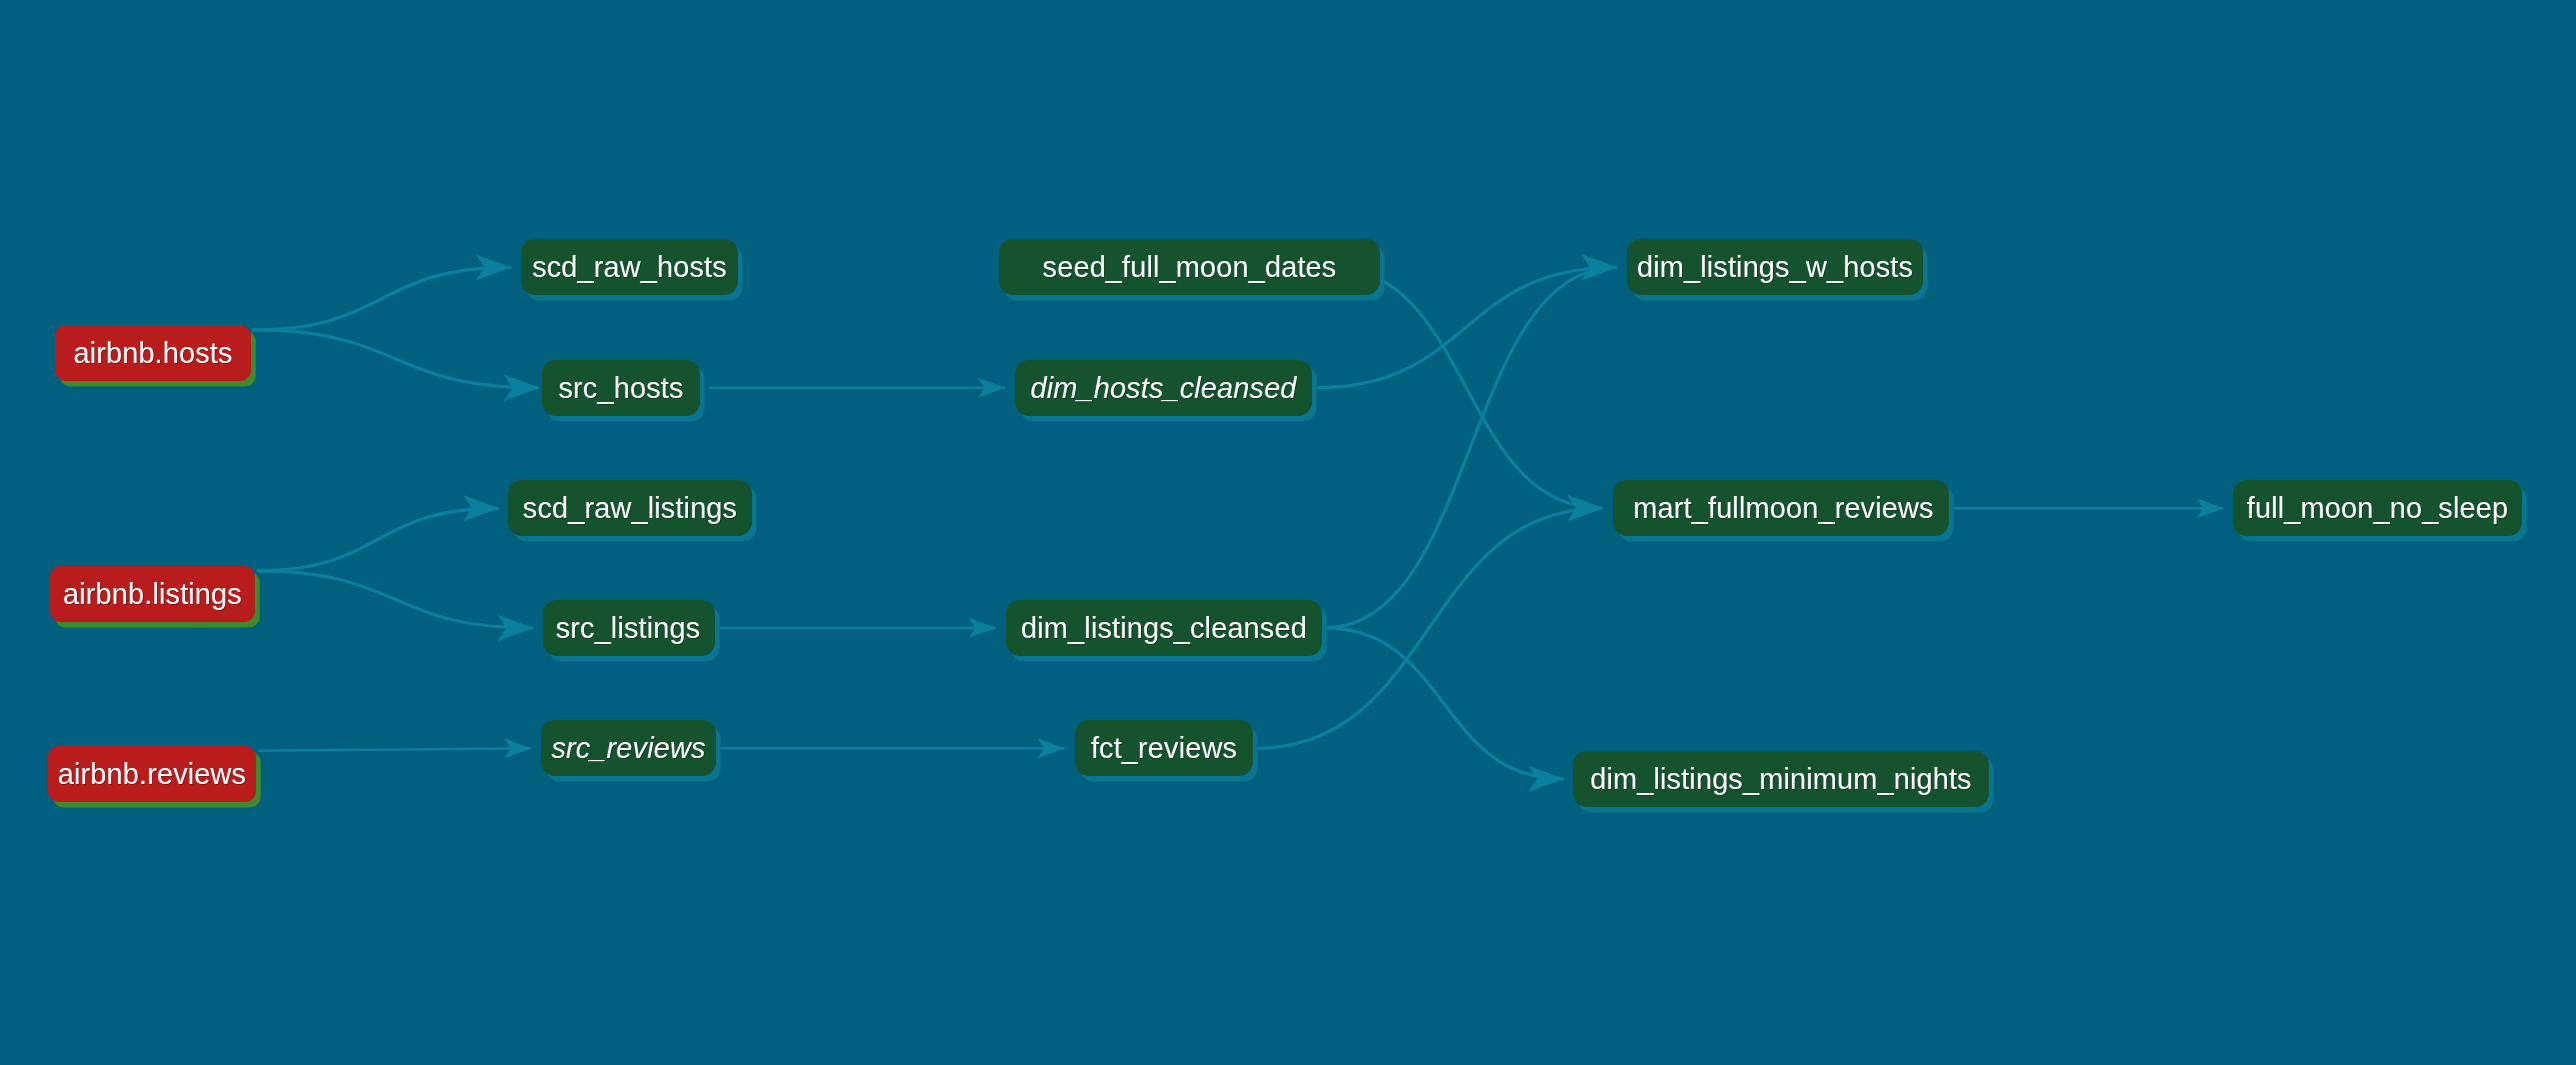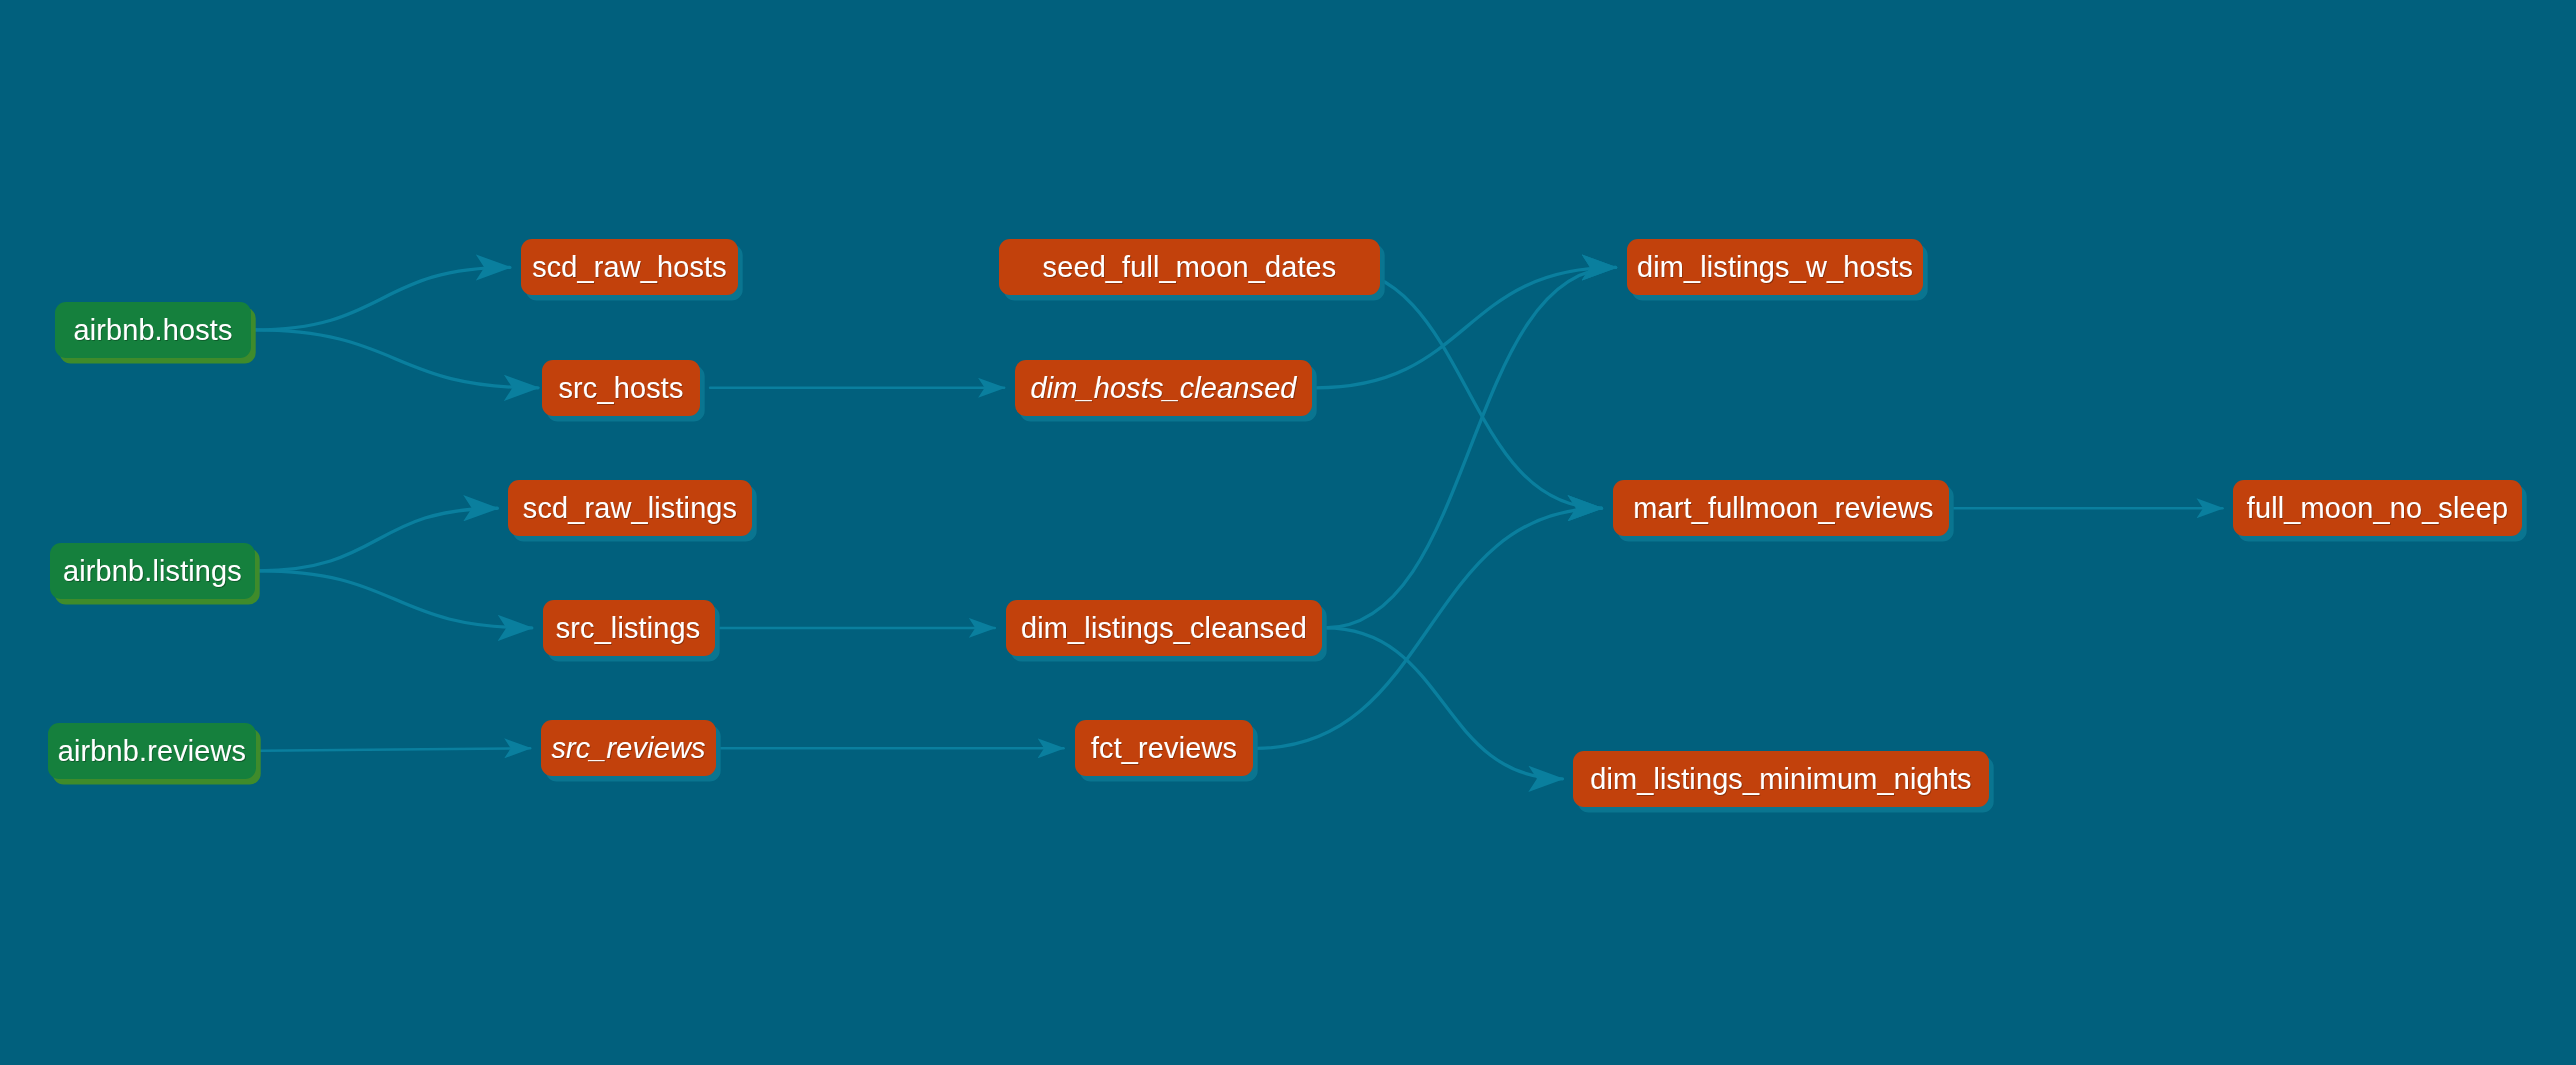--- a/index.html
+++ b/index.html
@@ -41,26 +41,28 @@
     font-size: 29px;
     line-height: 1;
     color: #ffffff;
     letter-spacing: 0.1px;
     text-shadow:
        0.8px  0.8px 0 rgba(0,0,0,0.28),
       -0.5px -0.5px 0 rgba(255,255,255,0.22);
     pointer-events: none;
   }
   .node.source {
-    background: #15803d;
+    background: #b91c1c;
     box-shadow: 4.7px 5.5px 0 0 #3f8b2b;
+    margin-top: 23px;
   }
   .node.model {
-    background: #c2410c;
+    background: #14532d;
     box-shadow: 4.7px 5.5px 0 0 #0a7590;
+    border-radius: 14px;
   }
 </style>
 </head>
 <body>
 
 <div id="stage">
   <svg id="edge-layer" viewBox="0 0 3294 1362" preserveAspectRatio="none">
     <defs>
       <marker id="arrowhead" markerWidth="11" markerHeight="8" refX="10.4" refY="4" orient="auto" markerUnits="strokeWidth">
         <path d="M0,0 L11,4 L0,8 L2.6,4 Z" fill="#0a7f9e"></path>

